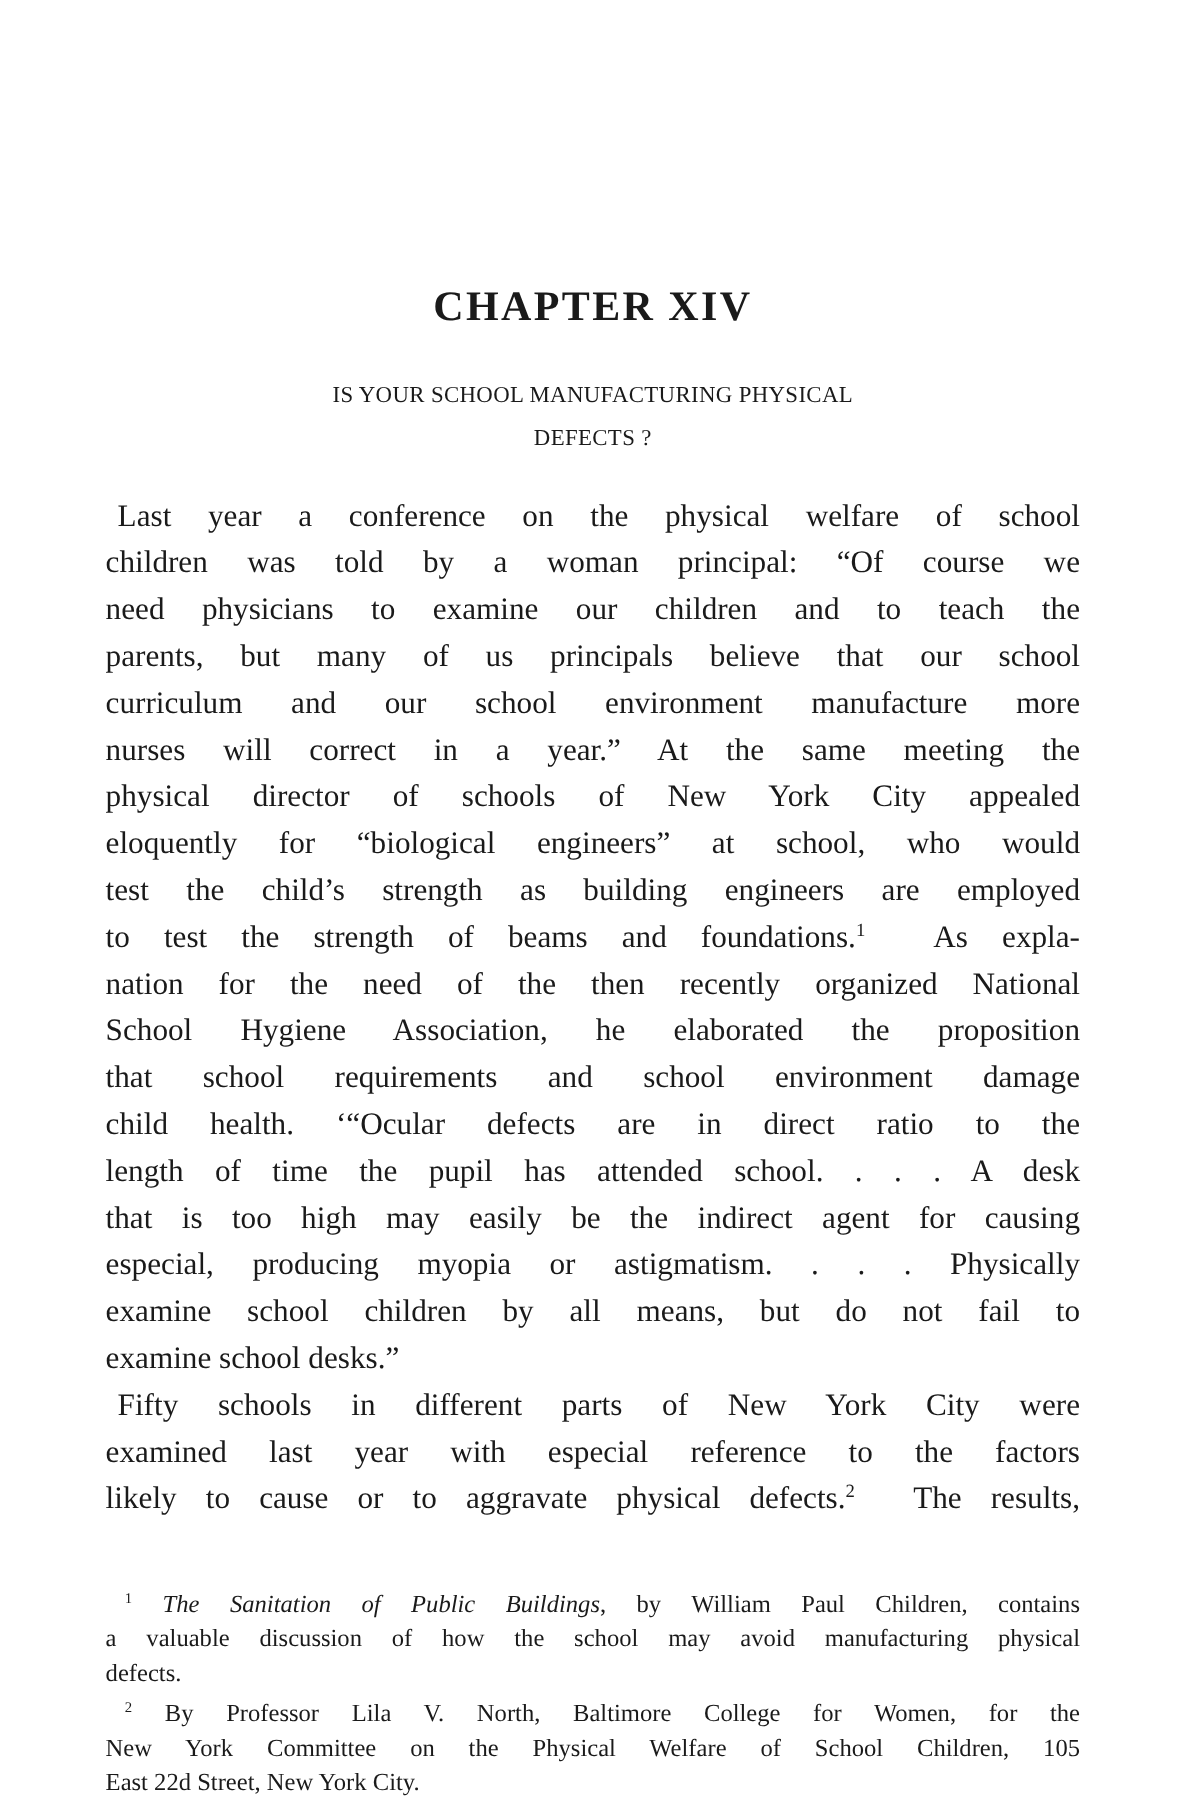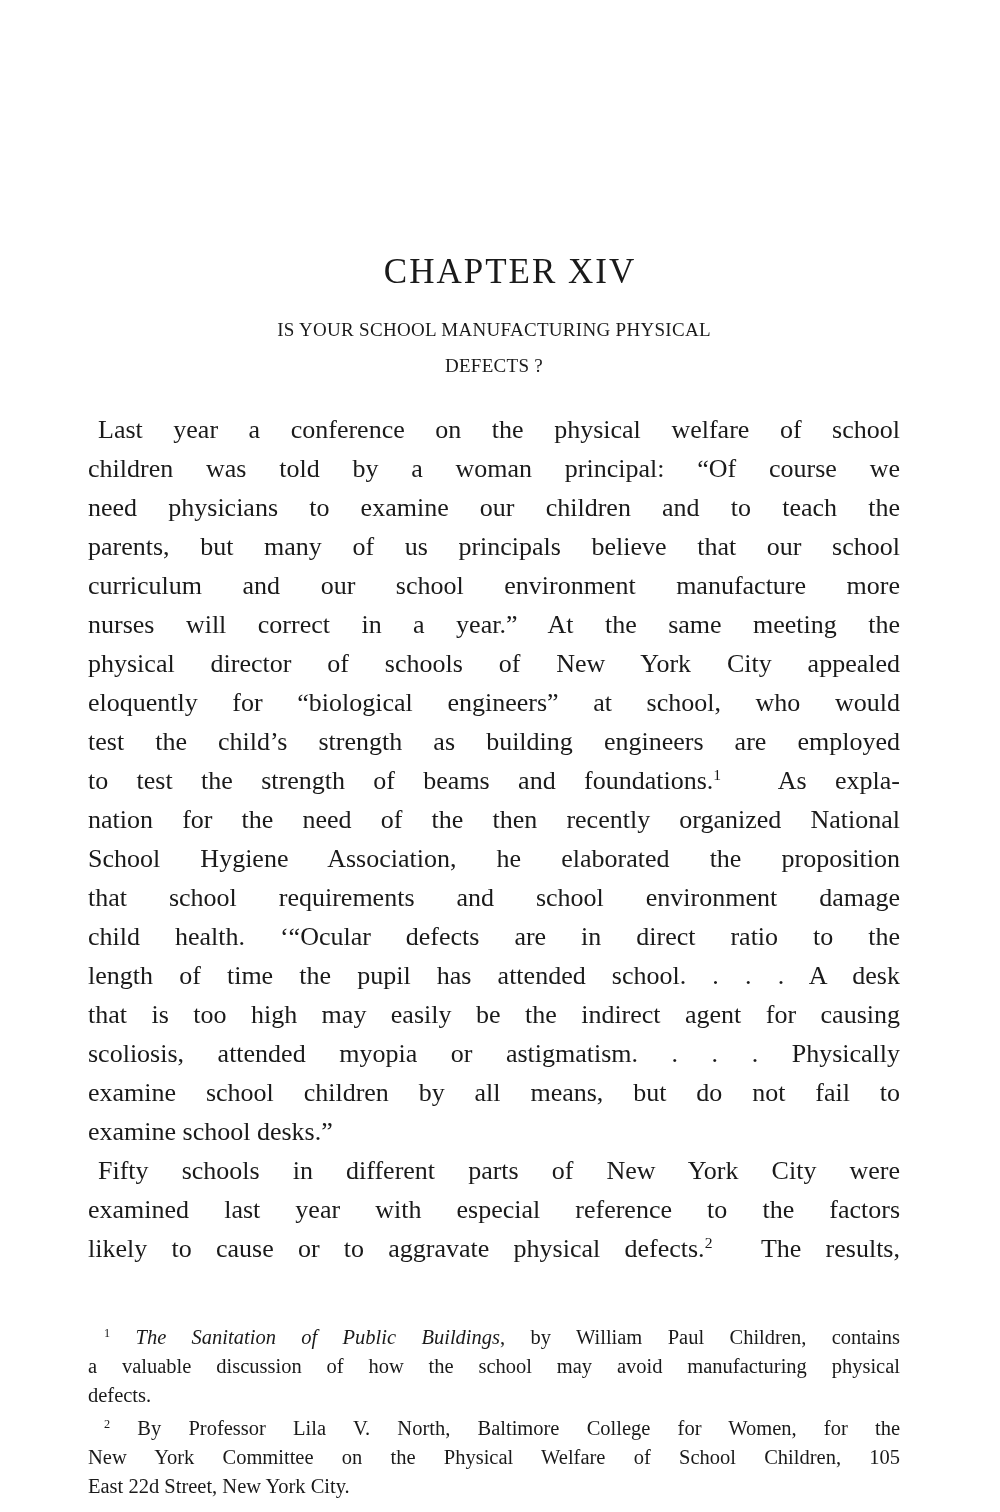--- a/index.html
+++ b/index.html
@@ -22,22 +22,22 @@
     width: 812px;
   }
   .chapter-title {
     position: absolute;
     top: 236px;
     left: 0;
     width: 812px;
     text-align: center;
     font-size: 35px;
     letter-spacing: 2px;
-    font-weight: normal;
-    margin: 16px;
+    font-weight: bold;
+    margin: 0;
   }
   .chapter-subtitle {
     position: absolute;
     top: 312px;
     left: 0;
     width: 812px;
     text-align: center;
     font-size: 19px;
     line-height: 36px;
     letter-spacing: 0.3px;
@@ -121,21 +121,21 @@
       <span class="line">physical director of schools of New York City appealed</span>
       <span class="line">eloquently for “biological engineers” at school, who would</span>
       <span class="line">test the child’s strength as building engineers are employed</span>
       <span class="line"><span>to test the strength of beams and foundations.</span><sup>1</sup>&nbsp;&nbsp;<span>As expla-</span></span>
       <span class="line">nation for the need of the then recently organized National</span>
       <span class="line">School Hygiene Association, he elaborated the proposition</span>
       <span class="line">that school requirements and school environment damage</span>
       <span class="line">child health. ‘“Ocular defects are in direct ratio to the</span>
       <span class="line">length of time the pupil has attended school. . . .  A desk</span>
       <span class="line">that is too high may easily be the indirect agent for causing</span>
-      <span class="line">scoliosis, attended myopia or astigmatism. . . .  Physically</span>
+      <span class="line">especial, producing myopia or astigmatism. . . .  Physically</span>
       <span class="line">examine school children by all means, but do not fail to</span>
       <span class="line last">examine school desks.”</span>
     </div>
     <div>
       <span class="line indent">Fifty schools in different parts of New York City were</span>
       <span class="line">examined last year with especial reference to the factors</span>
       <span class="line"><span>likely to cause or to aggravate physical defects.</span><sup>2</sup>&nbsp;&nbsp;<span>The results,</span></span>
     </div>
   </div>
 

